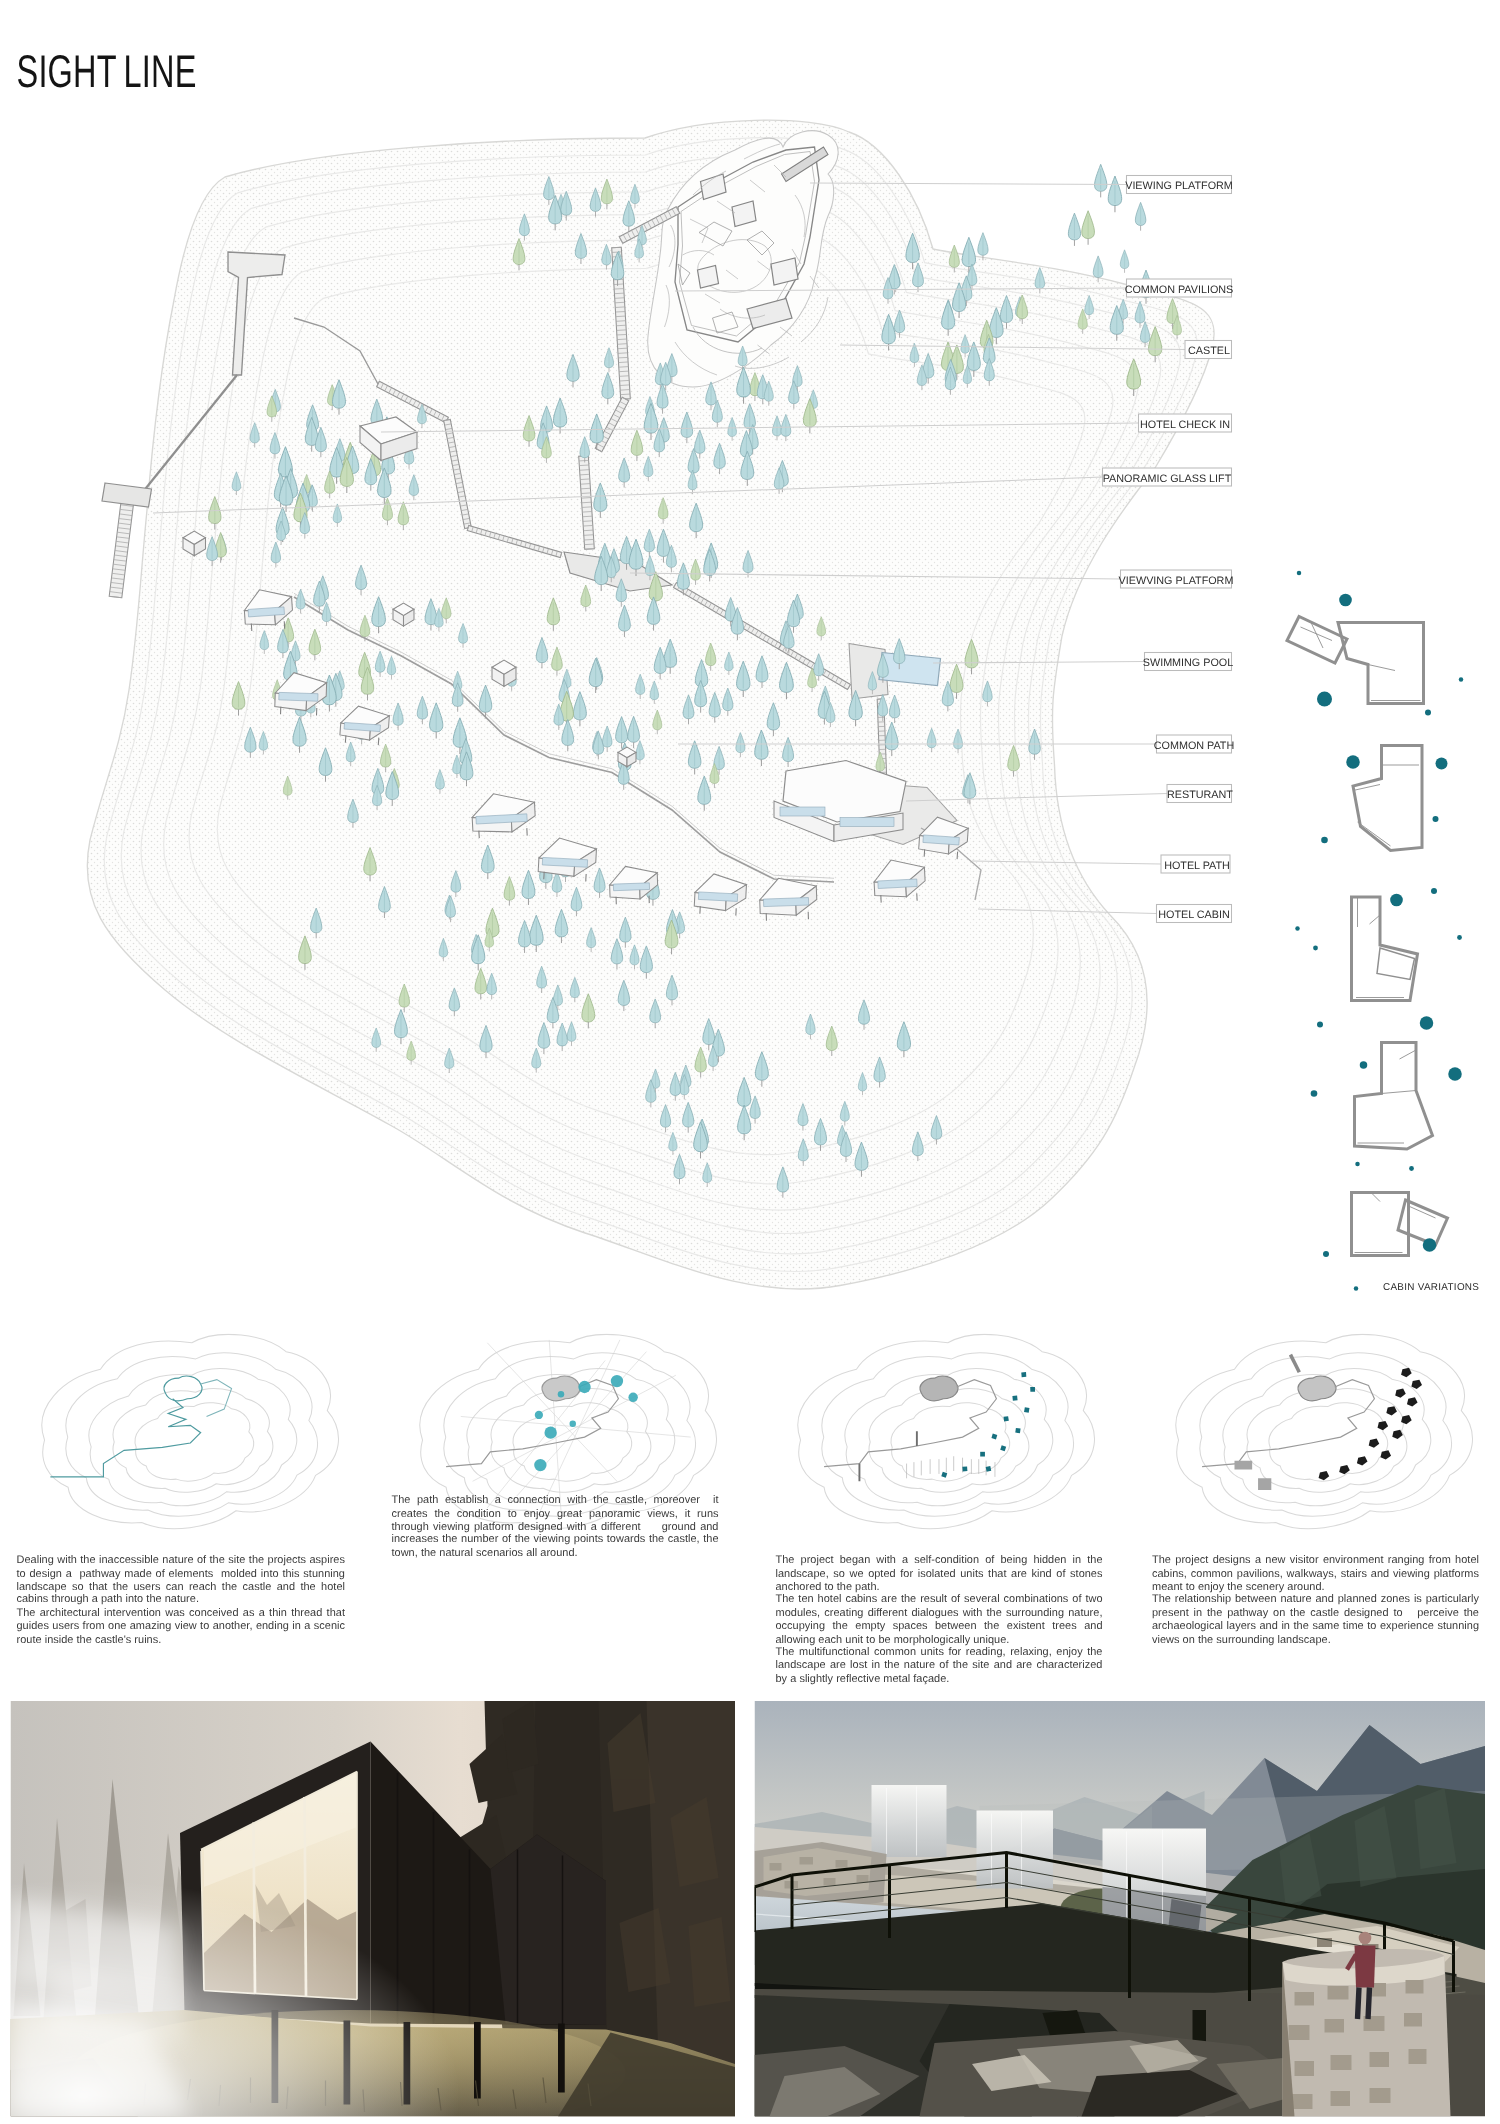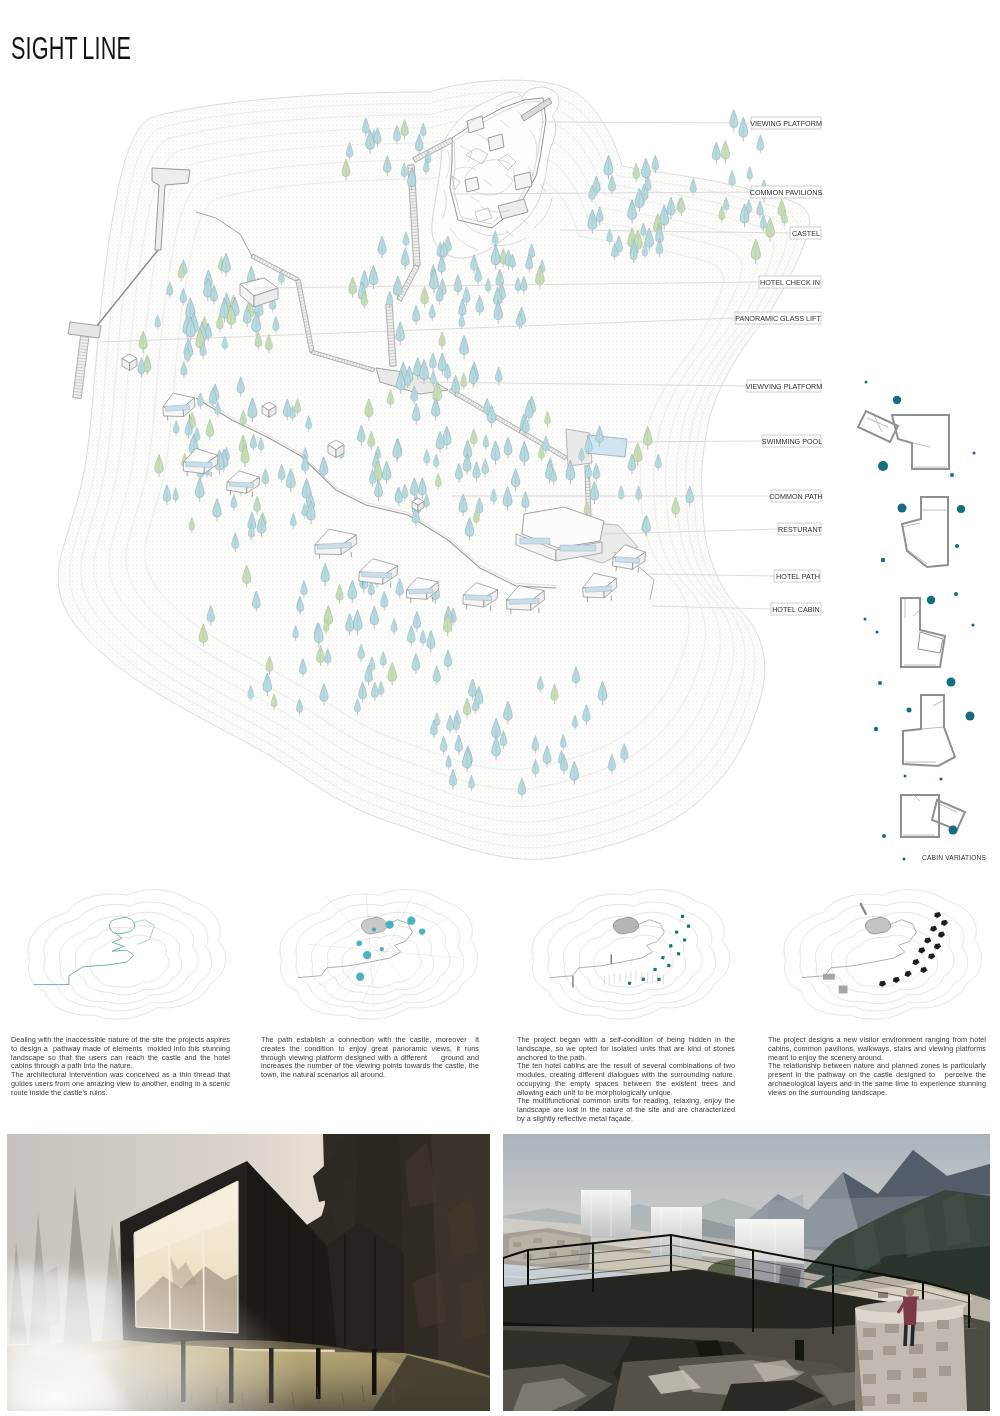--- a/index.html
+++ b/index.html
@@ -1165,21 +1165,21 @@
     <path d="M164,66 l4.5,-1 l1.8,3.6 l-3.6,2.7 l-3.6,-1.6 Z" fill="#1c1c1c"></path>
     <path d="M148,72 l4.5,-1 l1.8,3.6 l-3.6,2.7 l-3.6,-1.6 Z" fill="#1c1c1c"></path>
     <path d="M156,80 l4.5,-1 l1.8,3.6 l-3.6,2.7 l-3.6,-1.6 Z" fill="#1c1c1c"></path>
     <path d="M140,84 l4.5,-1 l1.8,3.6 l-3.6,2.7 l-3.6,-1.6 Z" fill="#1c1c1c"></path>
     <path d="M128,90 l4.5,-1 l1.8,3.6 l-3.6,2.7 l-3.6,-1.6 Z" fill="#1c1c1c"></path>
     <path d="M114,94 l4.5,-1 l1.8,3.6 l-3.6,2.7 l-3.6,-1.6 Z" fill="#1c1c1c"></path>
 </svg>
 
 <div class="txt" style="left:11px;top:1036px;width:219px">Dealing with the inaccessible nature of the site the projects aspires to design a&nbsp; pathway made of elements&nbsp; molded into this stunning landscape so that the users can reach the castle and the hotel cabins through a path into the nature.<br>The architectural intervention was conceived as a thin thread that guides users from one amazing view to another, ending in a scenic route inside the castle's ruins.</div>
 
-<div class="txt" style="left:261px;top:1036px;width:218px">The path establish a connection with the castle, moreover&nbsp; it creates the condition to enjoy great panoramic views, it runs through viewing platform designed with a different&nbsp;&nbsp;&nbsp;&nbsp; ground and increases the number of the viewing points towards the castle, the town, the natural scenarios all around.</div>
+<div class="txt" style="left:261px;top:996px;width:218px">The path establish a connection with the castle, moreover&nbsp; it creates the condition to enjoy great panoramic views, it runs through viewing platform designed with a different&nbsp;&nbsp;&nbsp;&nbsp; ground and increases the number of the viewing points towards the castle, the town, the natural scenarios all around.</div>
 
 <div class="txt" style="left:517px;top:1036px;width:218px">The project began with a self-condition of being hidden in the landscape, so we opted for isolated units that are kind of stones anchored to the path.<br>The ten hotel cabins are the result of several combinations of two modules, creating different dialogues with the surrounding nature, occupying the empty spaces between the existent trees and allowing each unit to be morphologically unique.<br>The multifunctional common units for reading, relaxing, enjoy the landscape are lost in the nature of the site and are characterized by a slightly reflective metal façade.</div>
 
 <div class="txt" style="left:768px;top:1036px;width:218px">The project designs a new visitor environment ranging from hotel cabins, common pavilions, walkways, stairs and viewing platforms meant to enjoy the scenery around.<br>The relationship between nature and planned zones is particularly present in the pathway on the castle designed to&nbsp;&nbsp; perceive the archaeological layers and in the same time to experience stunning views on the surrounding landscape.</div>
 
 <svg class="abs" style="left:7px;top:1134px" width="483" height="277" viewBox="0 0 483 277">
 <defs>
 <linearGradient id="lsky" x1="0" y1="0" x2="1" y2="0">
  <stop offset="0" stop-color="#c5c2bd"></stop>
         <stop offset="0.45" stop-color="#d8d2c9"></stop>

